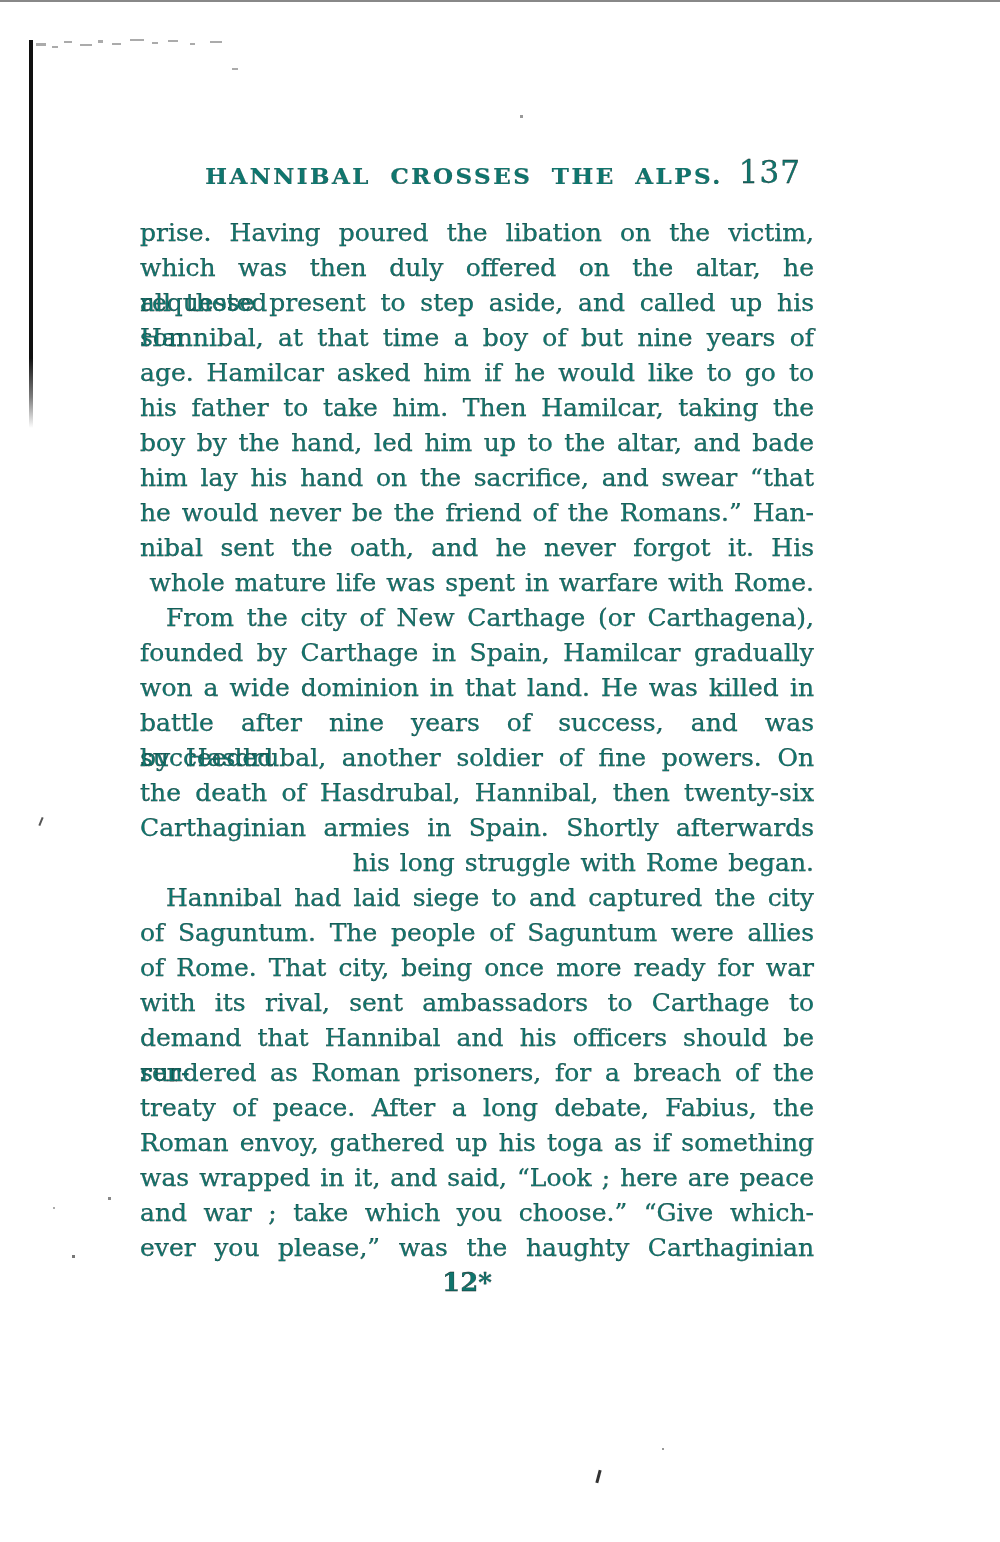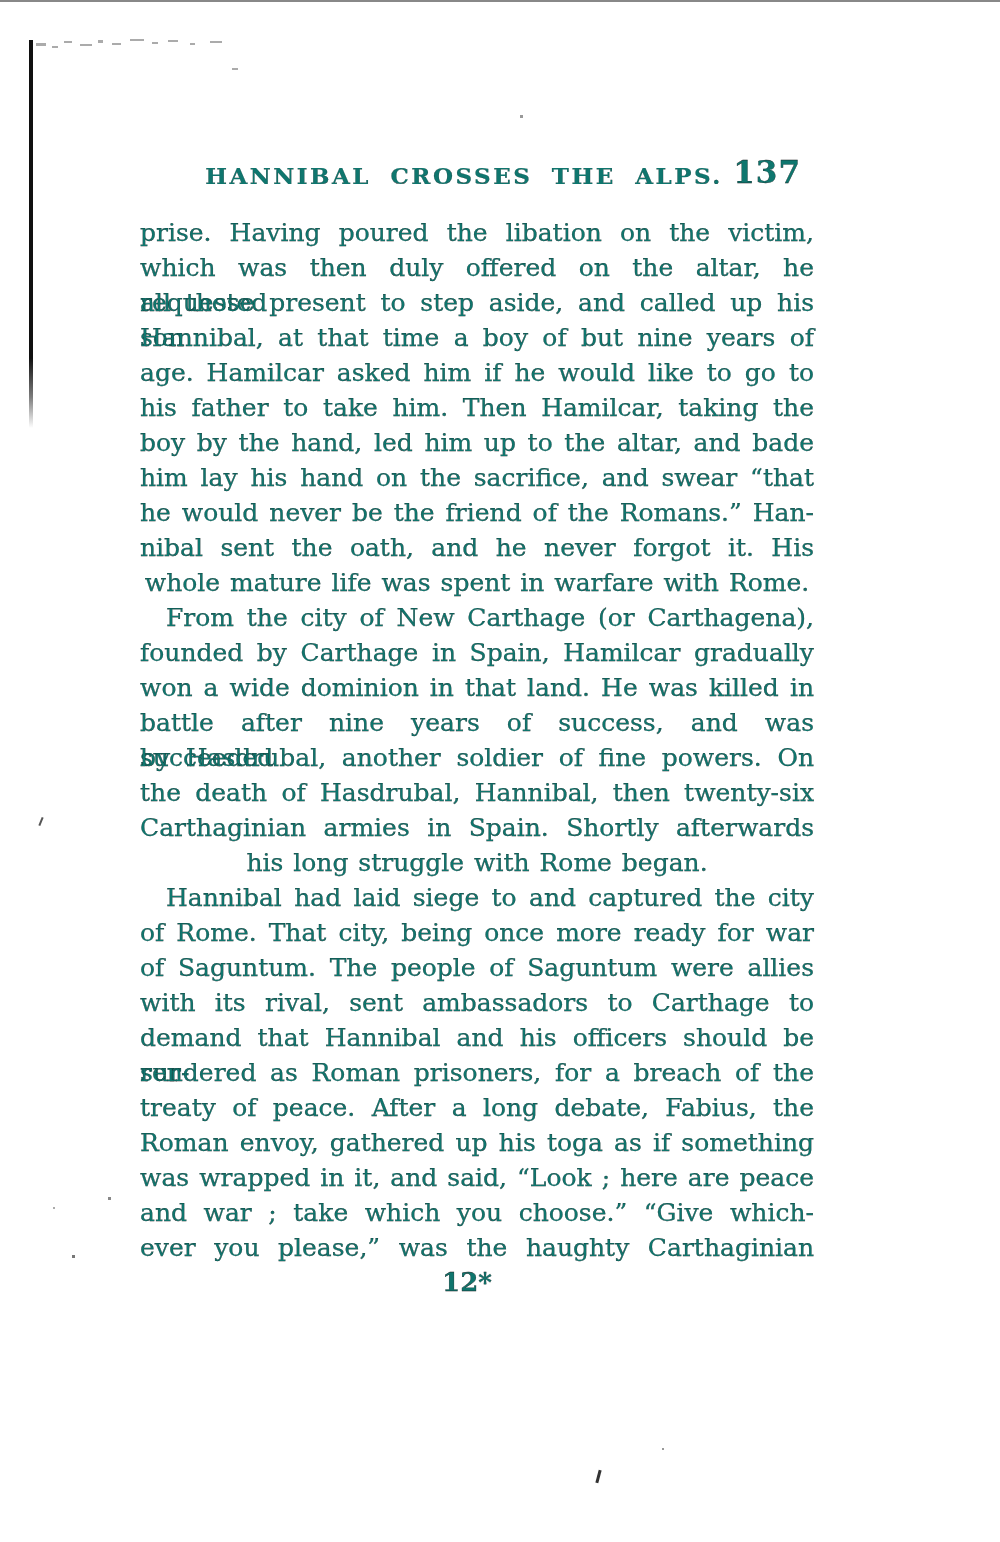--- a/index.html
+++ b/index.html
@@ -35,21 +35,21 @@
     font-weight: bold;
     font-size: 23px;
     letter-spacing: 2.5px;
     word-spacing: 9px;
     -webkit-text-stroke: 0.2px #1b1b1b;
     white-space: nowrap;
   }
   .page-number {
     position: absolute;
     right: 0; top: -4px;
-    font-weight: bold;
+    font-weight: normal;
     font-size: 31px;
     letter-spacing: 1px;
     -webkit-text-stroke: 0.3px #1b1b1b;
   }
 
   
   .column {
     position: absolute;
     left: 140px; top: 213px; width: 674px;
   }
@@ -59,21 +59,21 @@
     font-size: 25px;
     word-spacing: 2px;
     white-space: nowrap;
     -webkit-text-stroke: 0.25px #1b1b1b;
   }
   .line.fill {
     text-align: justify;
     text-align-last: justify;
     white-space: normal;
   }
-  .line.last { text-align: center; }
+  .line.last { text-align: right; }
   .line.indent { text-indent: 26px; }
   .signature-line {
     height: 35px;
     line-height: 35px;
     font-size: 26px;
     font-weight: bold;
     text-align: center;
     position: relative;
     left: -10px;
     -webkit-text-stroke: 0.3px #1b1b1b;
@@ -124,22 +124,22 @@
     <div class="line last">whole mature life was spent in warfare with Rome.</div>
     <div class="line fill indent">From the city of New Carthage (or Carthagena),</div>
     <div class="line fill">founded by Carthage in Spain, Hamilcar gradually</div>
     <div class="line fill">won a wide dominion in that land.  He was killed in</div>
     <div class="line fill">battle after nine years of success, and was succeeded</div>
     <div class="line fill">by Hasdrubal, another soldier of fine powers.  On</div>
     <div class="line fill">the death of Hasdrubal, Hannibal, then twenty-six</div>
     <div class="line fill">Carthaginian armies in Spain.  Shortly afterwards</div>
     <div class="line last">his long struggle with Rome began.</div>
     <div class="line fill indent">Hannibal had laid siege to and captured the city</div>
+    <div class="line fill">of Saguntum.  The people of Saguntum were allies</div>
     <div class="line fill">of Rome.  That city, being once more ready for war</div>
-    <div class="line fill">of Saguntum.  The people of Saguntum were allies</div>
     <div class="line fill">with its rival, sent ambassadors to Carthage to</div>
     <div class="line fill">demand that Hannibal and his officers should be sur-</div>
     <div class="line fill">rendered as Roman prisoners, for a breach of the</div>
     <div class="line fill">treaty of peace.  After a long debate, Fabius, the</div>
     <div class="line fill">Roman envoy, gathered up his toga as if something</div>
     <div class="line fill">was wrapped in it, and said, “Look ; here are peace</div>
     <div class="line fill">and war ; take which you choose.”   “Give which-</div>
     <div class="line fill">ever you please,” was the haughty Carthaginian</div>
     <div class="signature-line">12*</div>
   </div>

